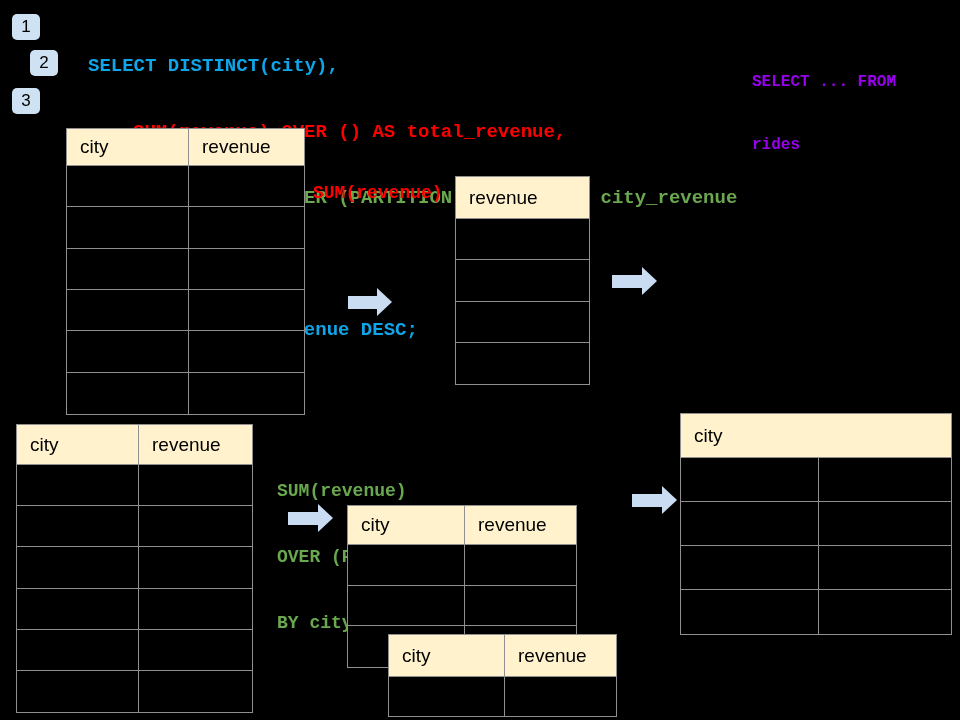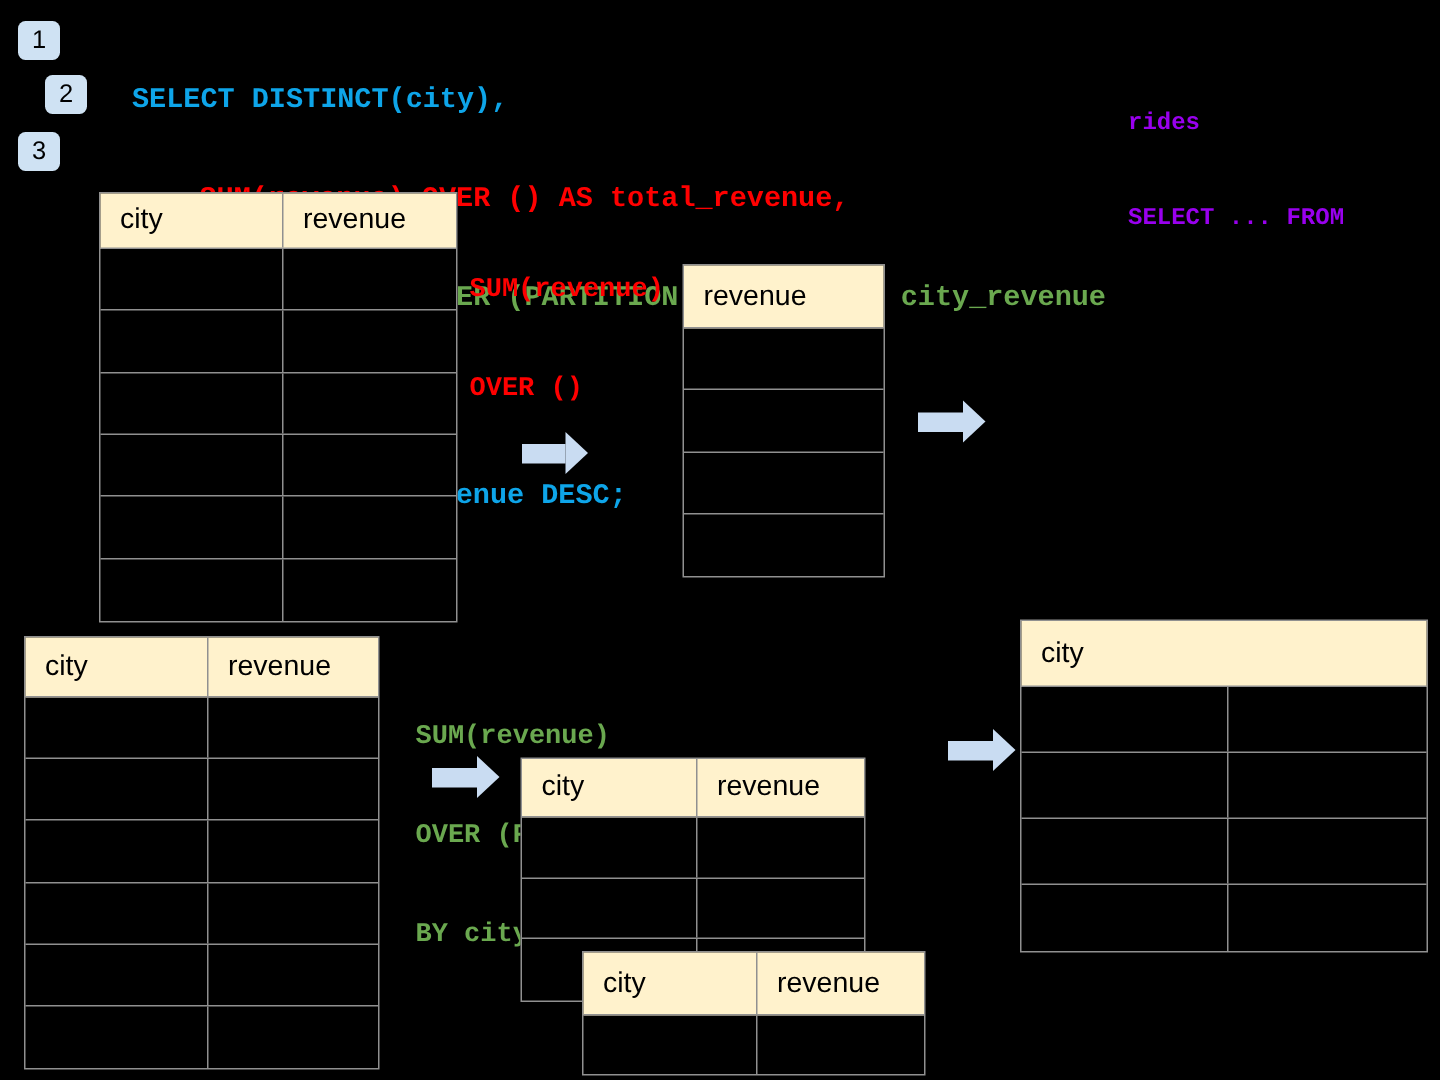--- a/index.html
+++ b/index.html
@@ -55,27 +55,26 @@
 
   <div class="code" id="sql-block">
     <div class="purple">SELECT DISTINCT(city),</div>
     <div class="red ind-4">SUM(revenue) OVER () AS total_revenue,</div>
     <div class="green ind-4">SUM(revenue) OVER (PARTITION BY city) as city_revenue</div>
     <div class="purple ind-2">FROM rides</div>
     <div class="purple ind-2">ORDER by city_revenue DESC;</div>
   </div>
 
   <div class="code" id="note-top-right">
+    <div>SELECT ... FROM</div>
     <div>rides</div>
-    <div>SELECT ... FROM</div>
   </div>
 
   <div class="code" id="annotation-total">
     <div>SUM(revenue)</div>
-    <div>OVER ()</div>
   </div>
 
   <div class="code" id="annotation-partition">
     <div>SUM(revenue)</div>
     <div>OVER (PARTITION</div>
     <div>BY city)</div>
   </div>
 
   <div class="tbl" style="left:66px;top:128px;width:239px;height:287px;--c1:121px;
               grid-template-rows:37px repeat(6,1fr);">

